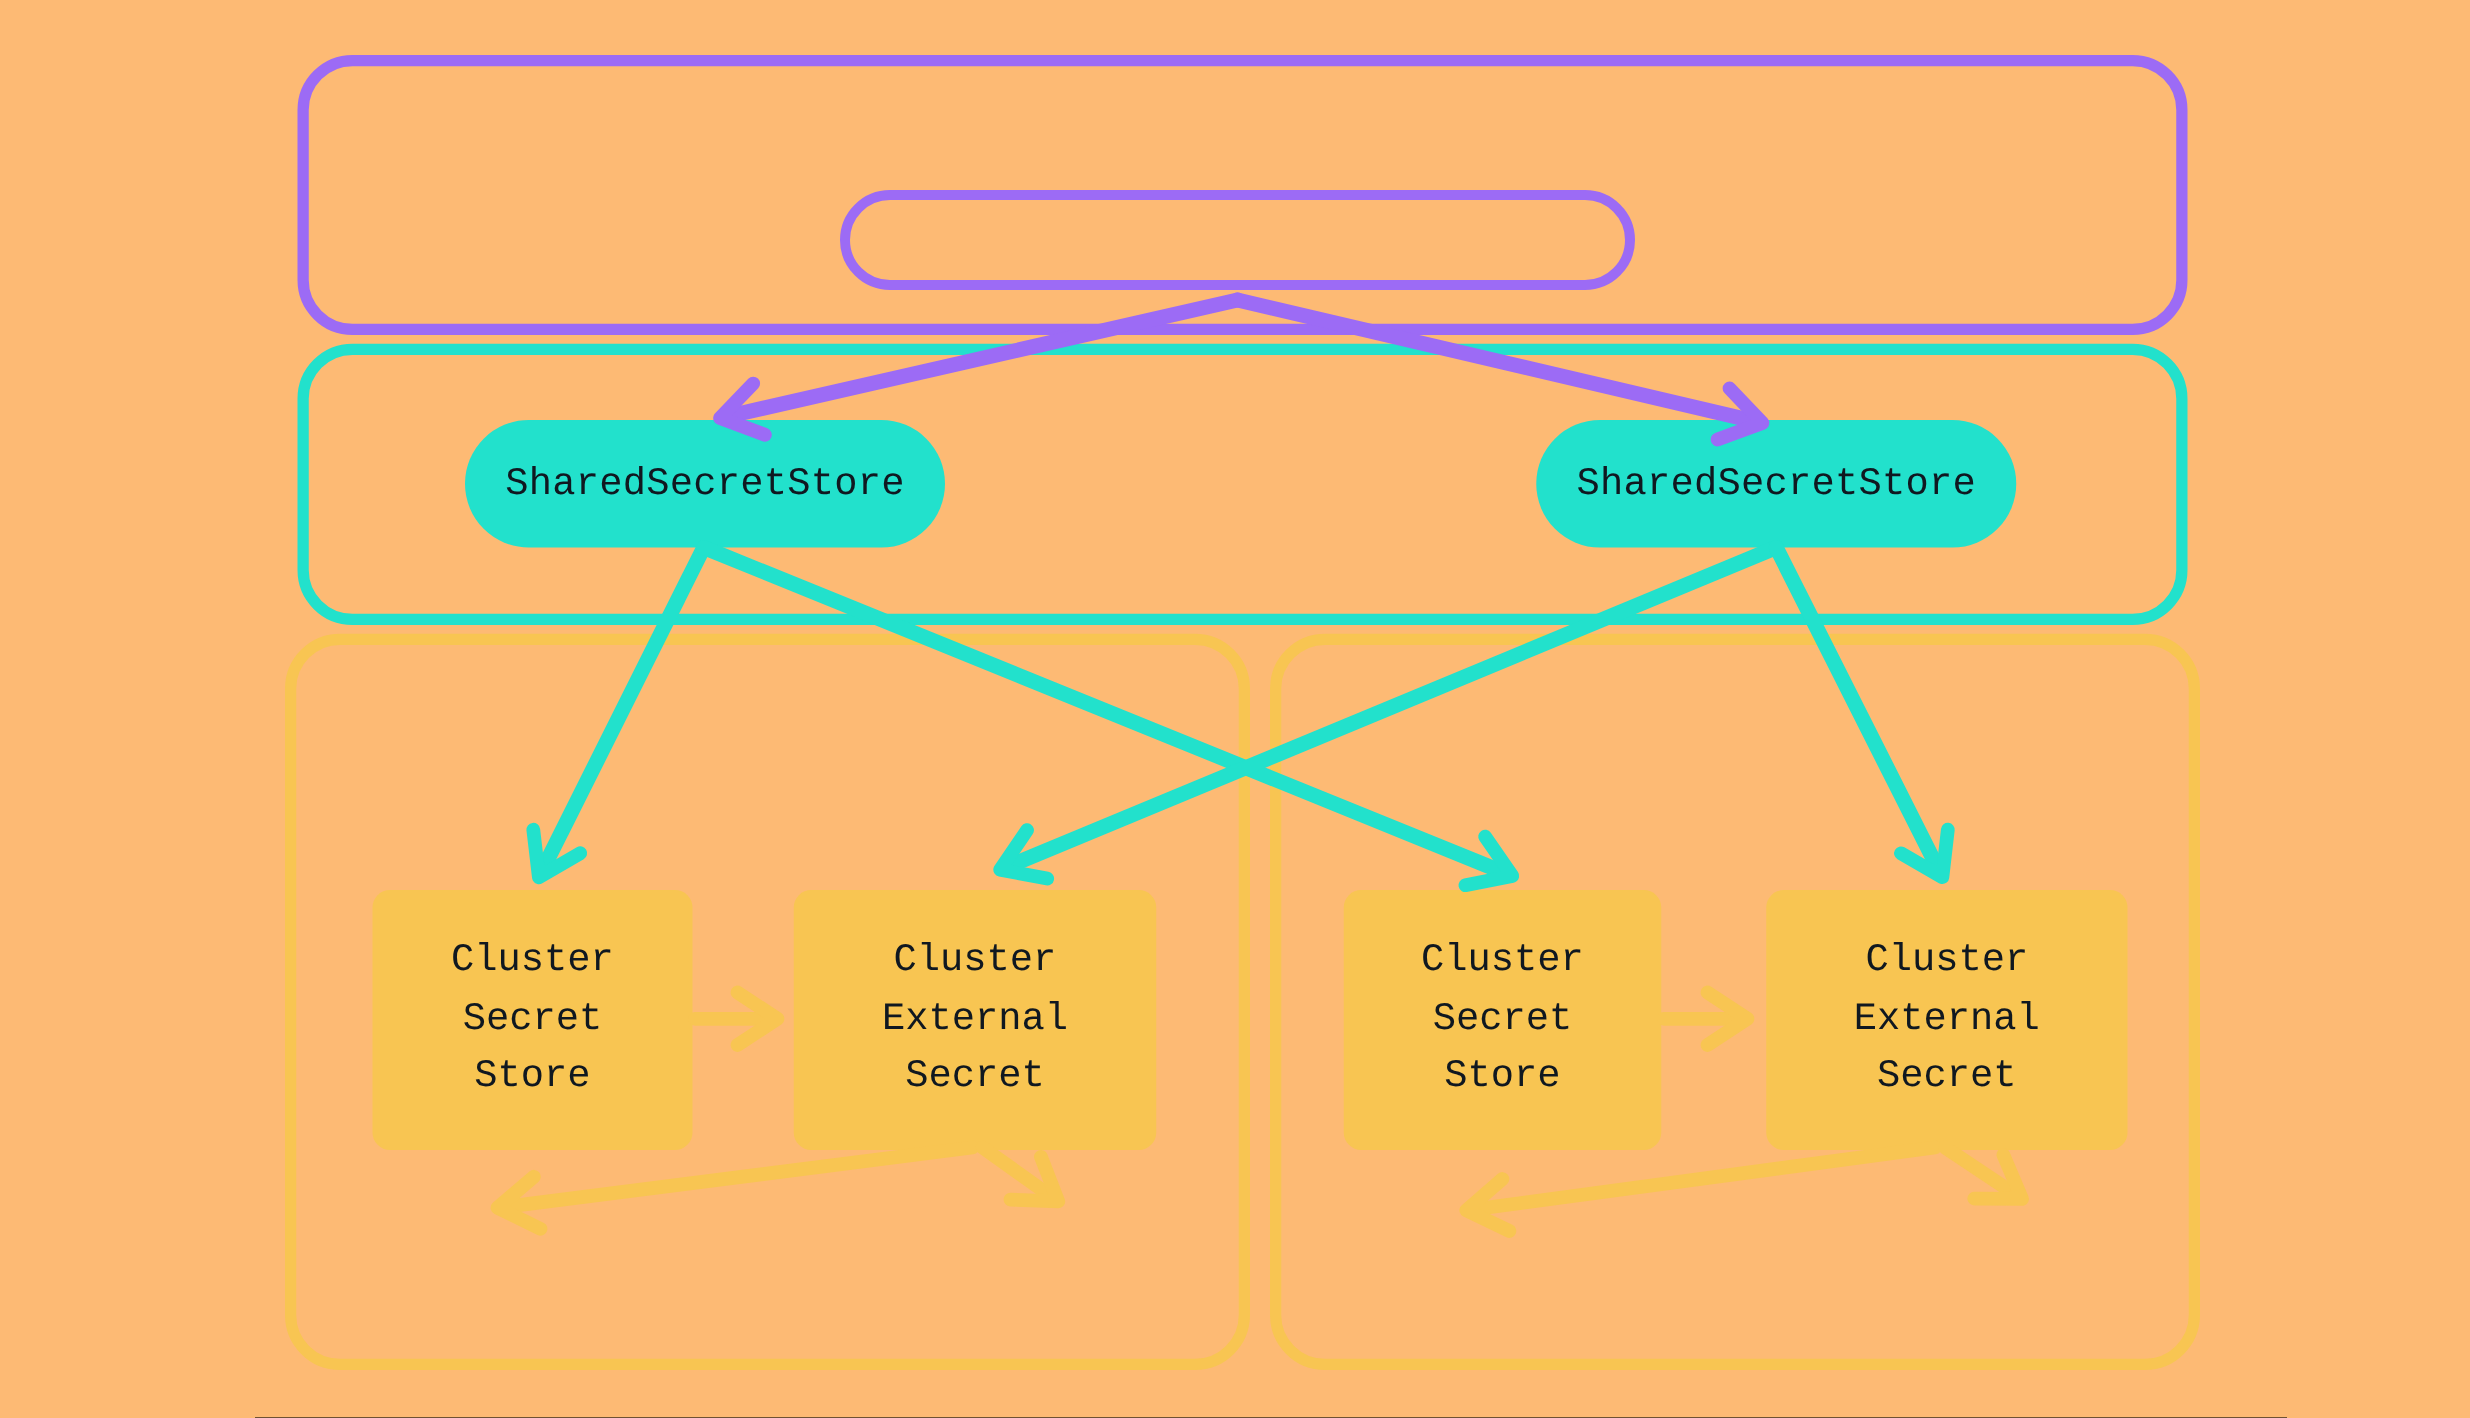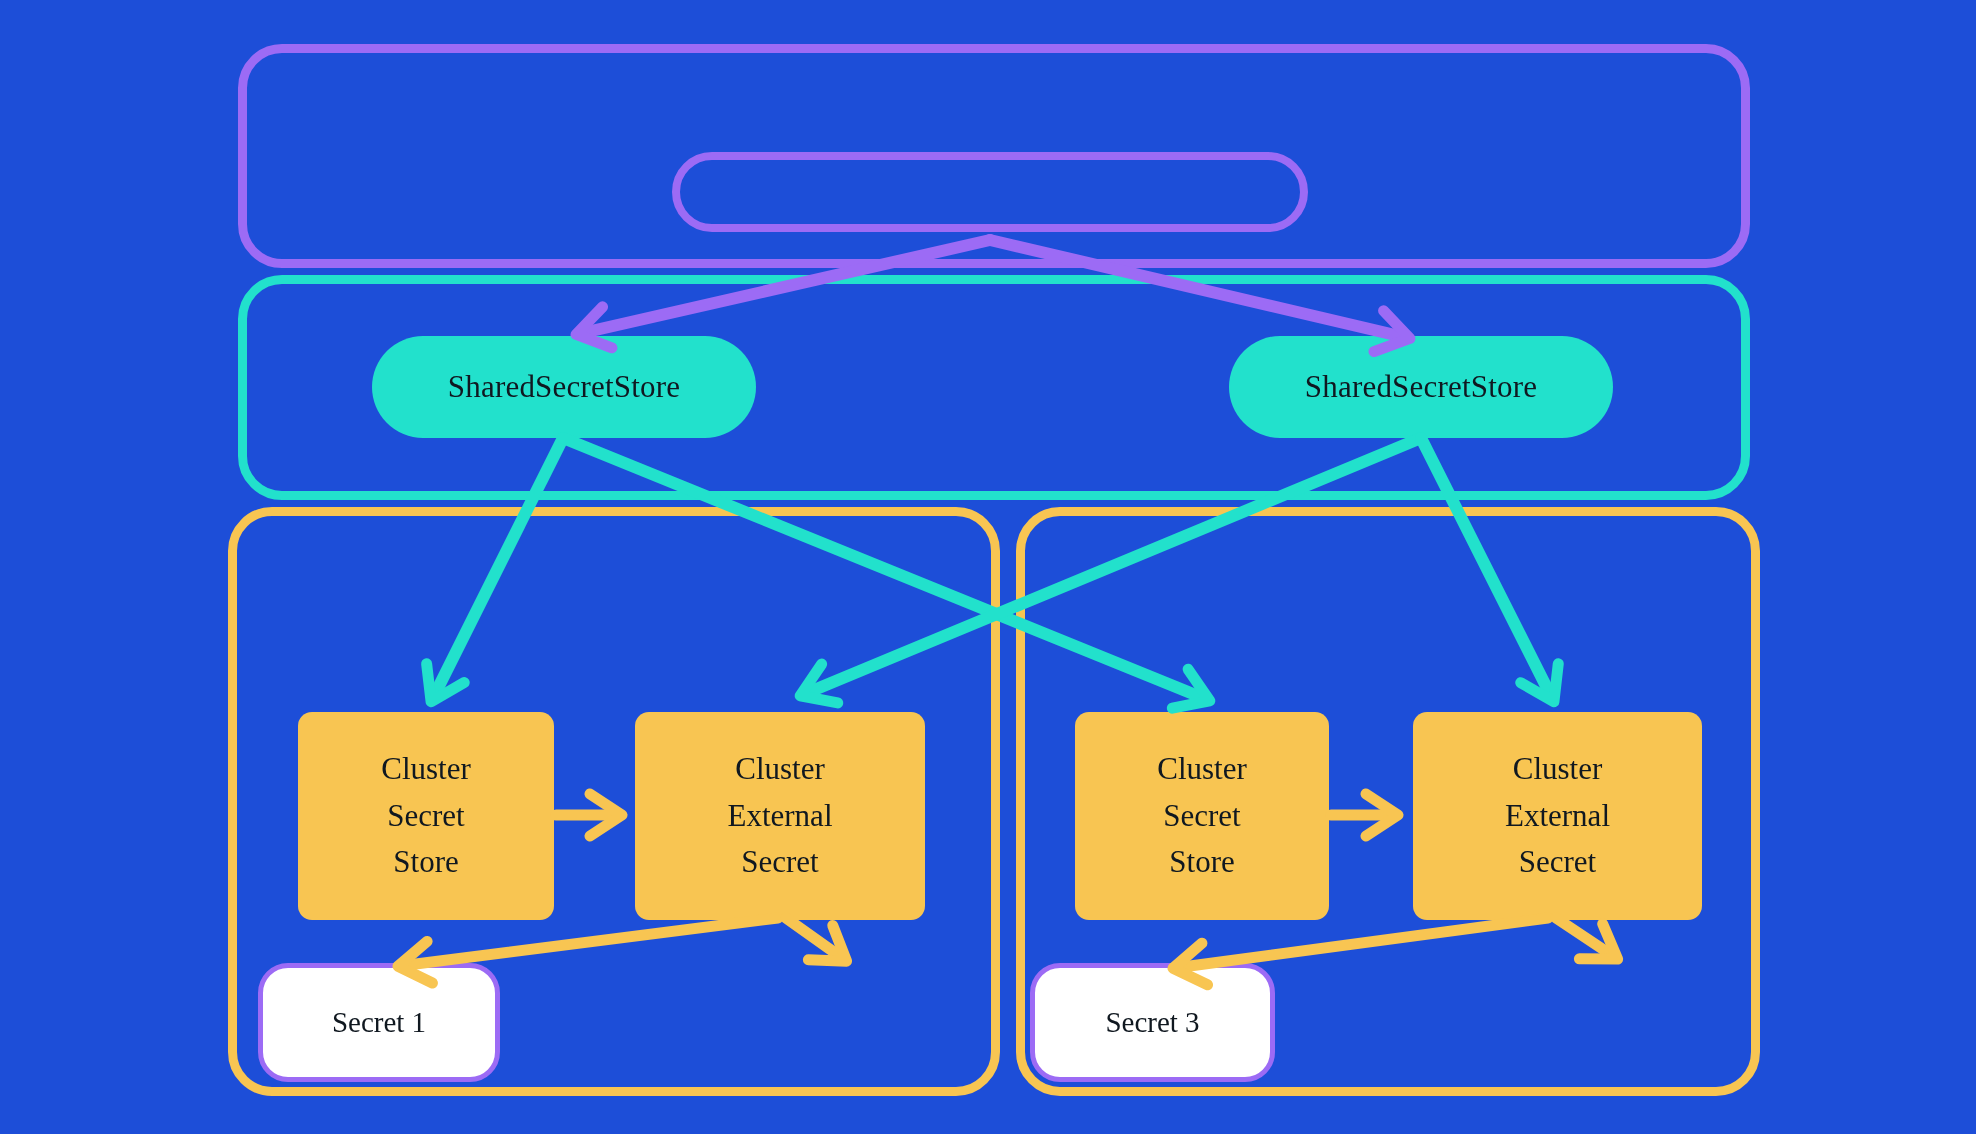--- a/index.html
+++ b/index.html
@@ -4,23 +4,23 @@
 <style>
   html, body {
     margin: 0;
     padding: 0;
     background: #000000;
   }
   #canvas {
     position: relative;
     width: 1976px;
     height: 1134px;
-    background: #1d4ed8;
+    background: #fdba74;
     overflow: hidden;
-    font-family: Liberation Serif, serif;
+    font-family: Liberation Mono, monospace;
   }
   .box {
     position: absolute;
     box-sizing: border-box;
     border-radius: 44px;
   }
   .outline-purple { border: 9px solid #9C6BF5; }
   .outline-teal   { border: 9px solid #22E1CC; }
   .outline-yellow { border: 9px solid #F8C552; }
   .pill-outline-purple {
@@ -92,24 +92,22 @@
 Secret</div>
 
   <div class="node yellow-node" style="left:1075px; top:712px; width:254px; height:208px;">Cluster
 Secret
 Store</div>
 
   <div class="node yellow-node" style="left:1413px; top:712px; width:289px; height:208px;">Cluster
 External
 Secret</div>
 
-  <div class="node secret-pill" style="left:258px; top:963px; width:242px; height:119px;">Secret 1</div>
 
 
-  <div class="node secret-pill" style="left:1030px; top:963px; width:245px; height:119px;">Secret 3</div>
 
 
   <svg id="arrows" width="1976" height="1134" viewBox="0 0 1976 1134">
     <defs>
       <marker id="ah-purple" markerUnits="userSpaceOnUse" markerWidth="54" markerHeight="54" refX="40" refY="27" orient="auto">
         <path d="M10,6 L42,27 L10,48" fill="none" stroke="#9C6BF5" stroke-width="11" stroke-linecap="round" stroke-linejoin="round"></path>
       </marker>
       <marker id="ah-teal" markerUnits="userSpaceOnUse" markerWidth="54" markerHeight="54" refX="40" refY="27" orient="auto">
         <path d="M10,6 L42,27 L10,48" fill="none" stroke="#22E1CC" stroke-width="11" stroke-linecap="round" stroke-linejoin="round"></path>
       </marker>

